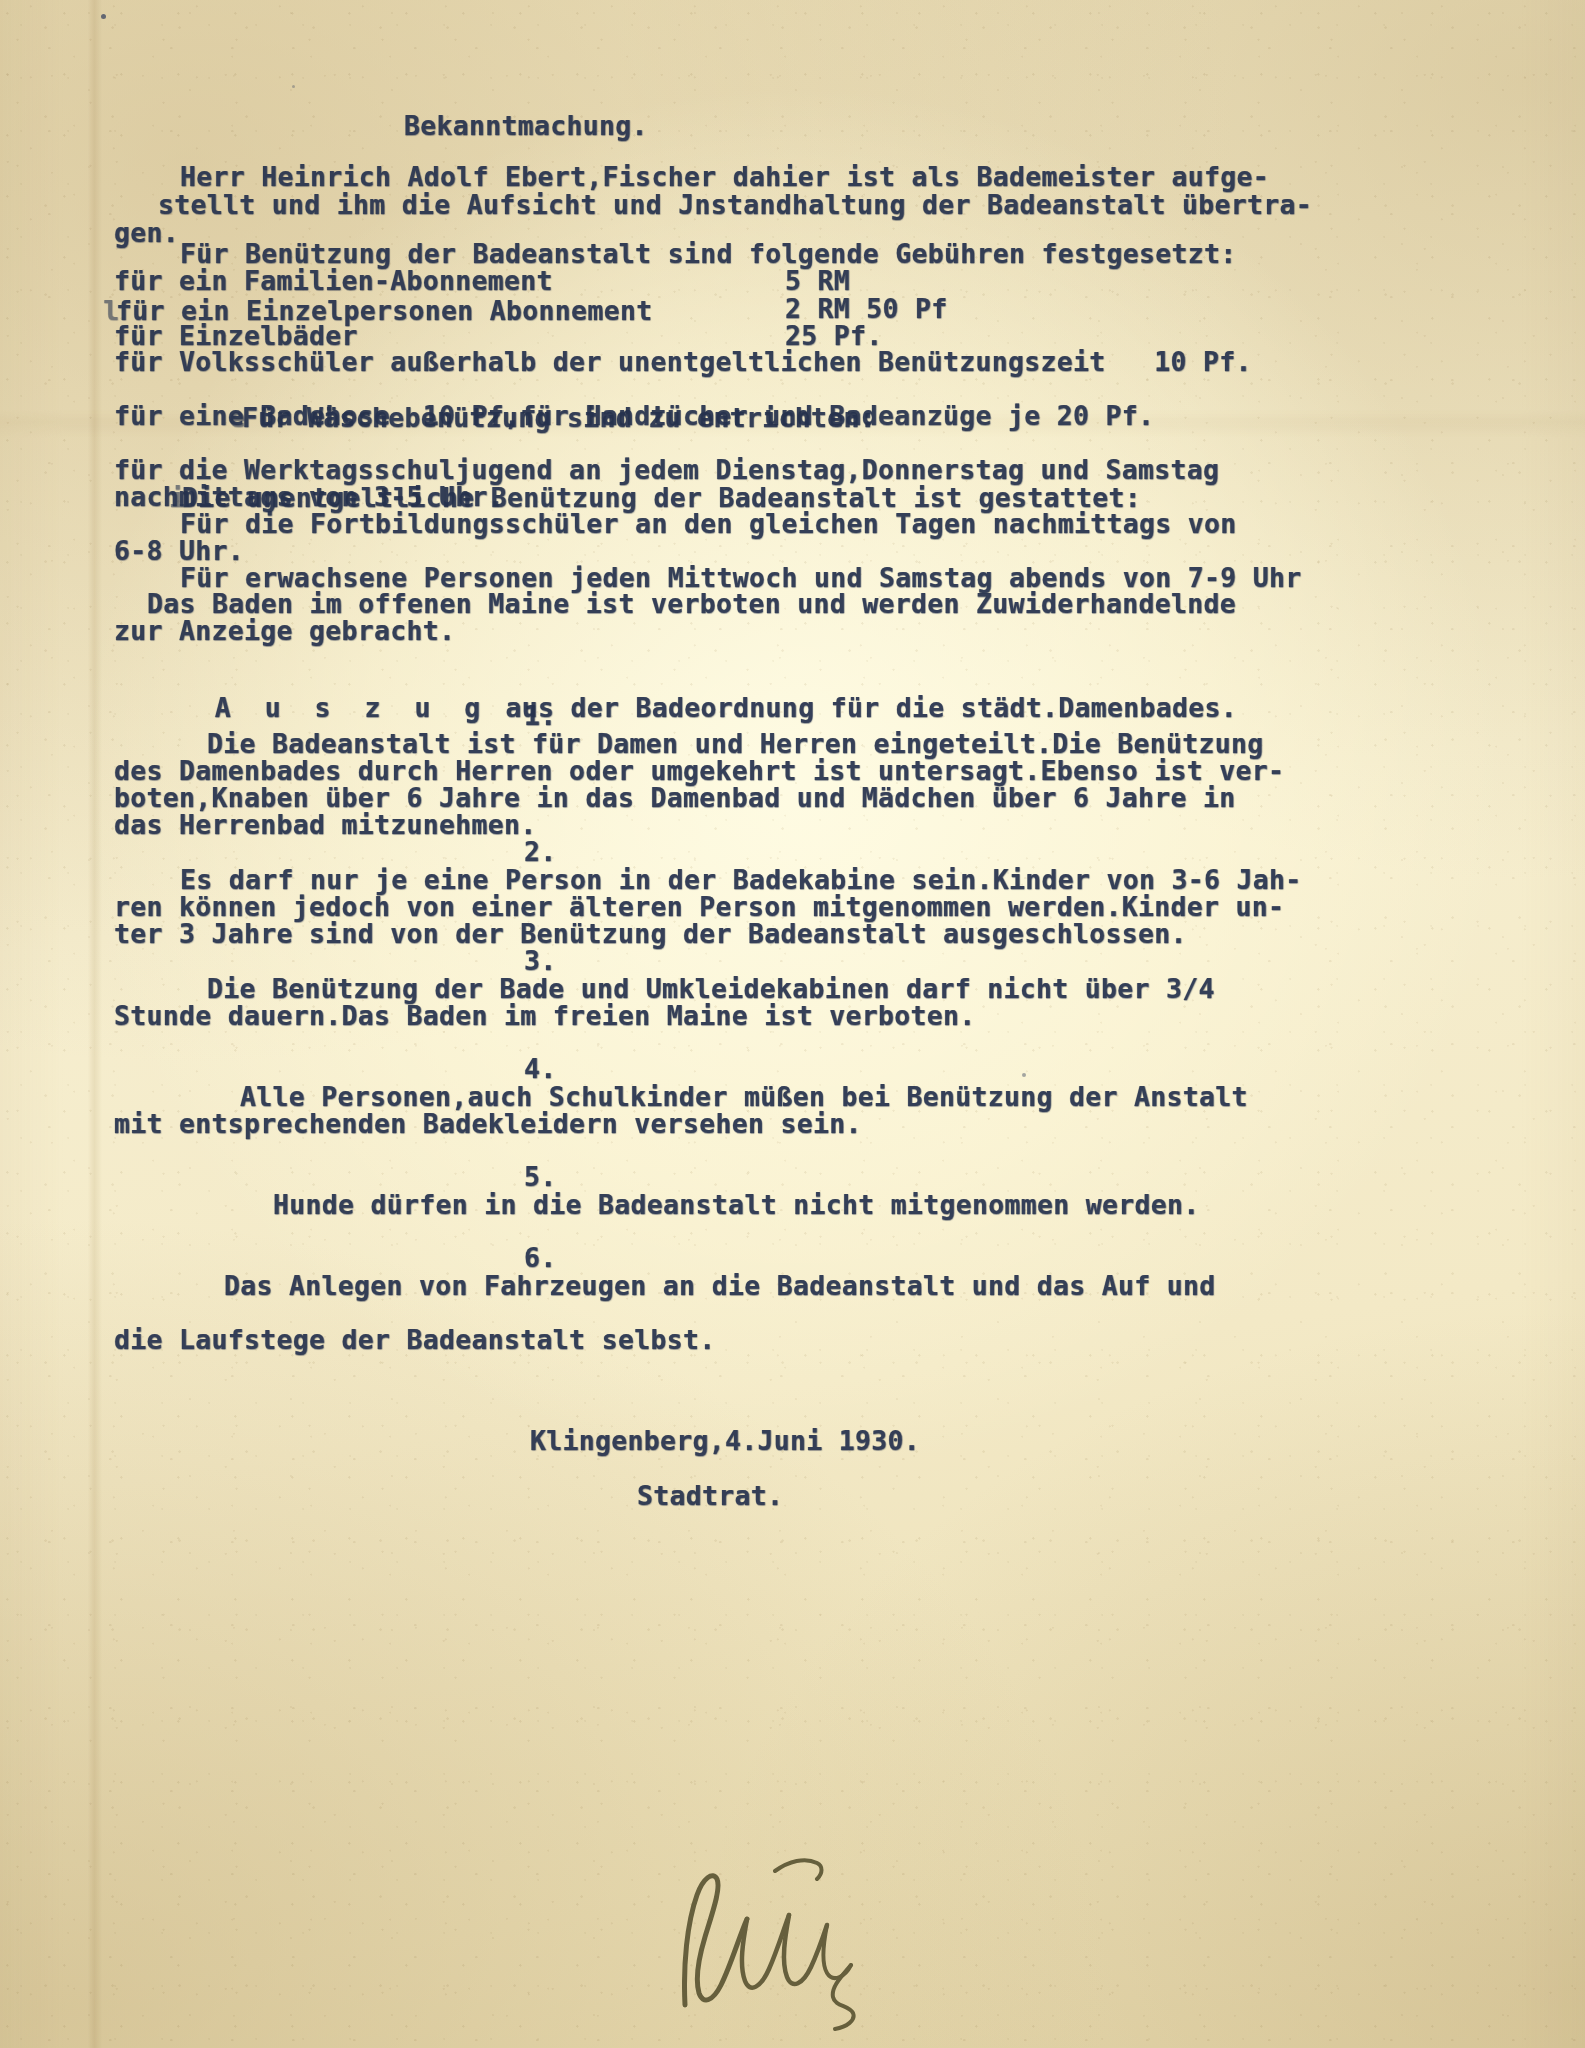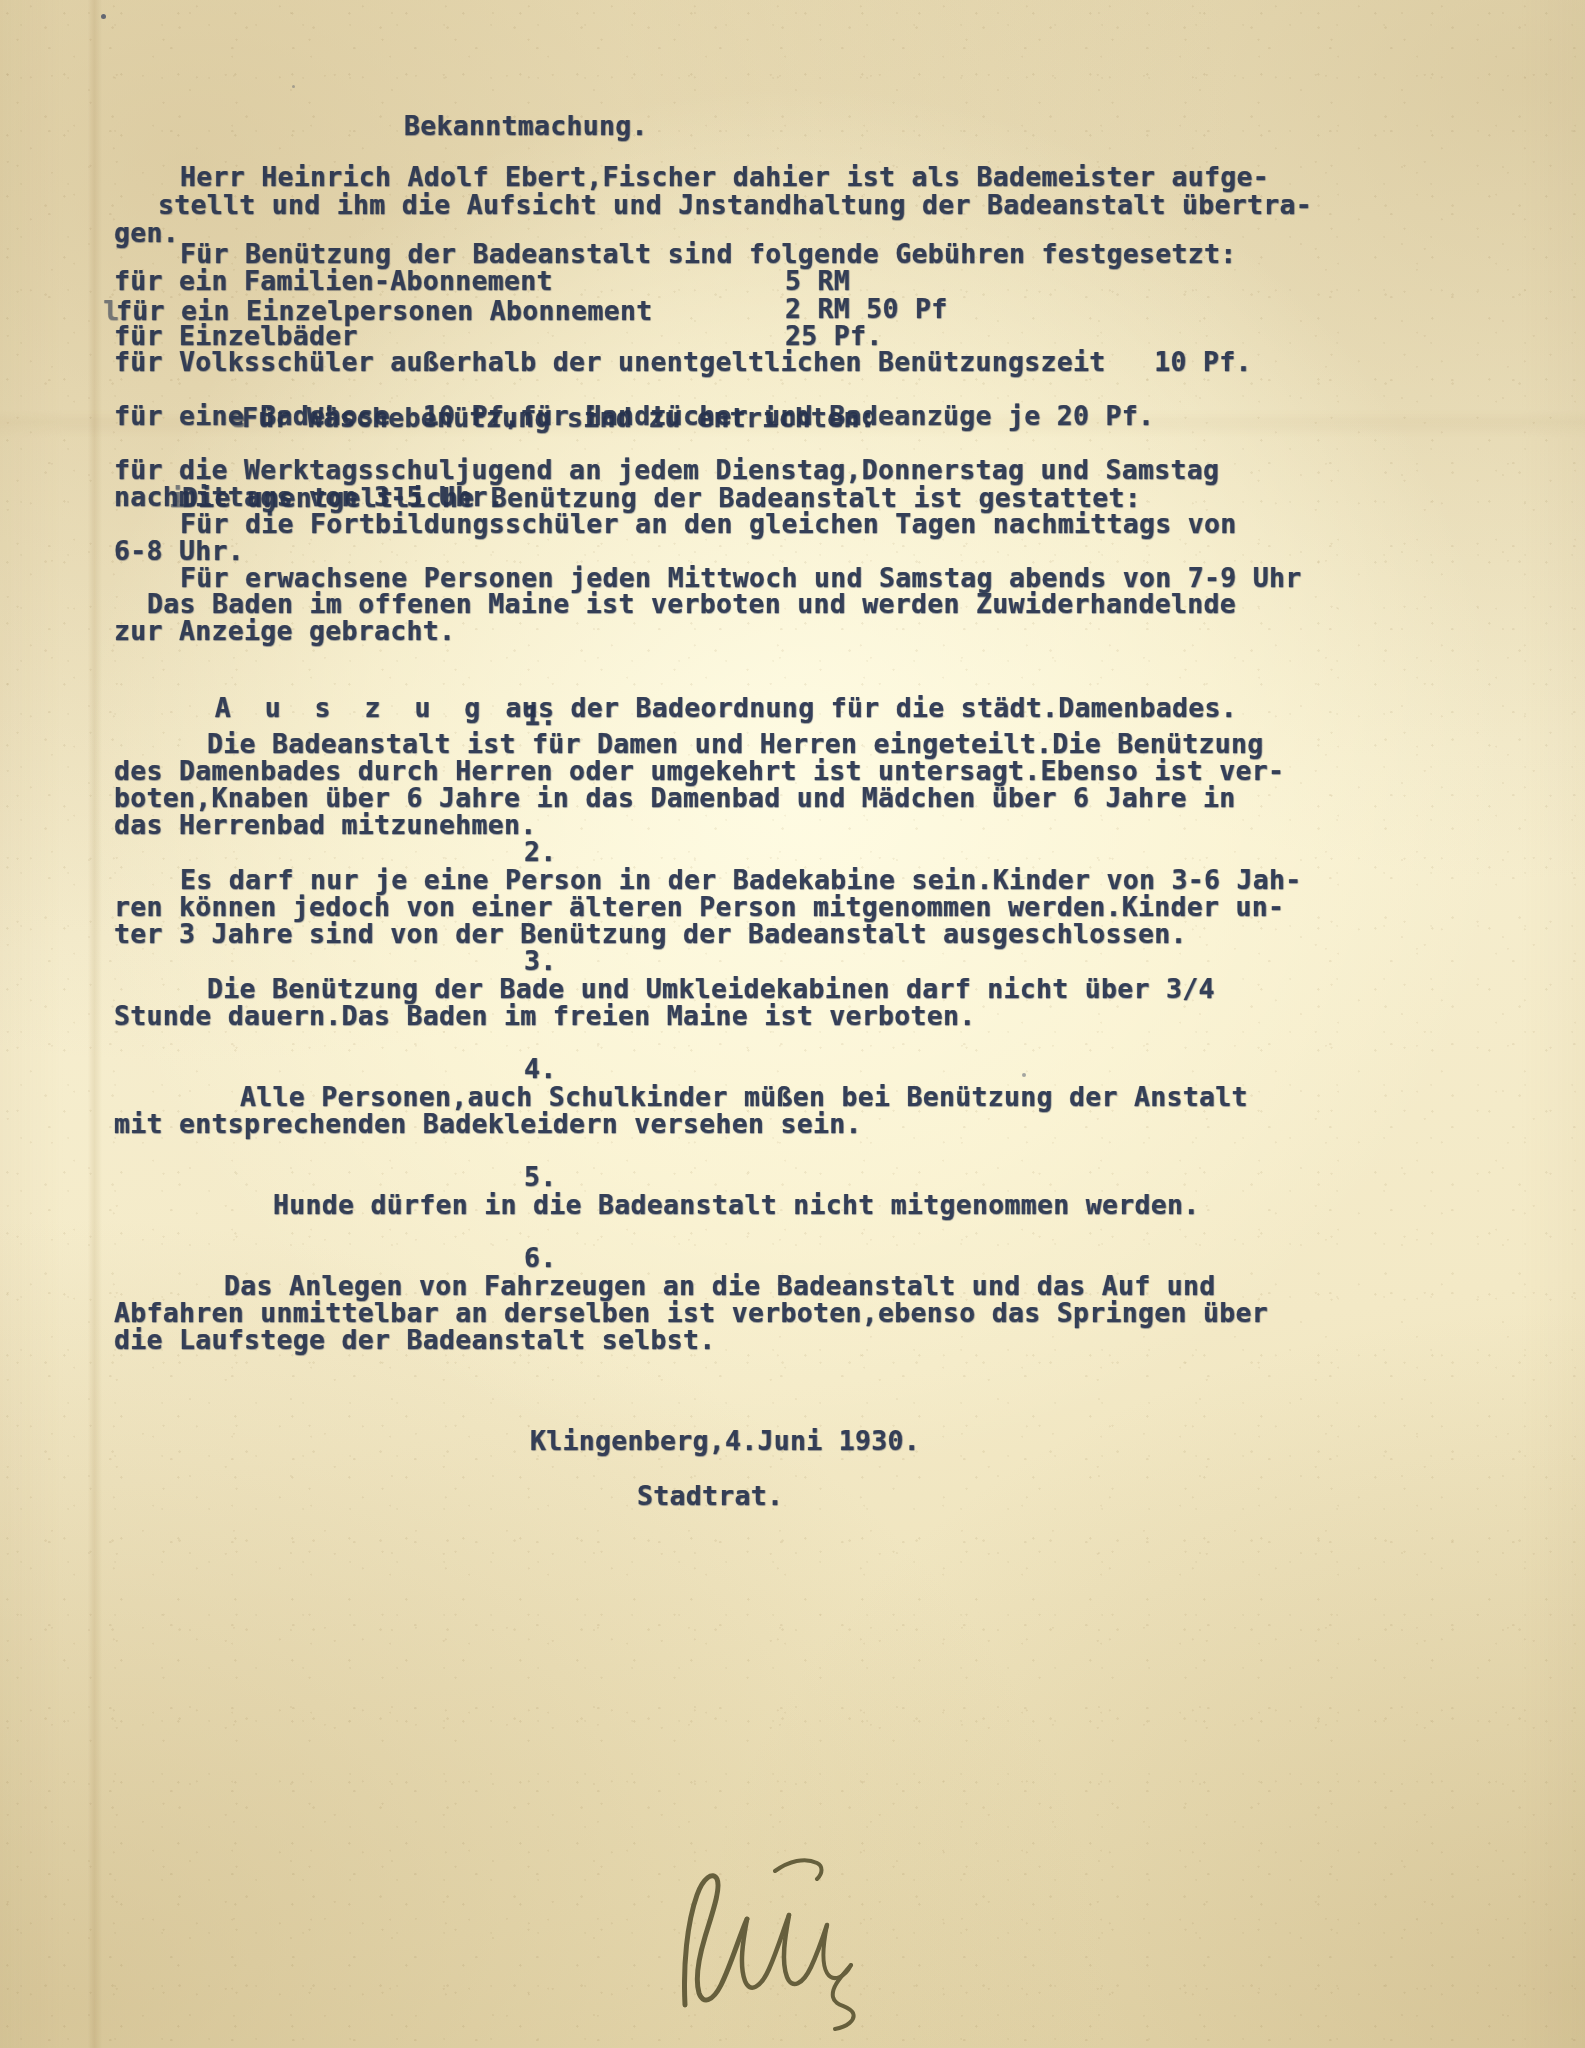--- a/index.html
+++ b/index.html
@@ -157,21 +157,20 @@
 
     <div class="tw" style="left:524px;top:1056px;">4.</div>
     <div class="tw" style="left:240px;top:1084px;">Alle Personen,auch Schulkinder müßen bei Benützung der Anstalt</div>
     <div class="tw" style="left:114px;top:1111px;">mit entsprechenden Badekleidern versehen sein.</div>
 
     <div class="tw" style="left:524px;top:1164px;">5.</div>
     <div class="tw" style="left:273px;top:1192px;">Hunde dürfen in die Badeanstalt nicht mitgenommen werden.</div>
 
     <div class="tw" style="left:524px;top:1245px;">6.</div>
     <div class="tw" style="left:224px;top:1273px;">Das Anlegen von Fahrzeugen an die Badeanstalt und das Auf und</div>
-    <div class="tw" style="left:114px;top:1300px;">Abfahren unmittelbar an derselben ist verboten,ebenso das Springen über</div>
     <div class="tw" style="left:114px;top:1327px;">die Laufstege der Badeanstalt selbst.</div>
 
     <div class="tw" style="left:530px;top:1428px;">Klingenberg,4.Juni 1930.</div>
     <div class="tw" style="left:637px;top:1483px;">Stadtrat.</div>
   </div>
 
   <svg id="sig" viewBox="0 0 230 190" fill="none" xmlns="http://www.w3.org/2000/svg">
     <g stroke="#5c5634" stroke-linecap="round" stroke-linejoin="round" fill="none" opacity="0.92">
       <path d="M30 160 C 28 120, 32 78, 42 50 C 48 33, 58 26, 62 34 C 66 43, 58 66, 50 92 C 44 112, 40 134, 44 148 C 48 160, 58 156, 66 140 C 76 120, 84 92, 92 74" stroke-width="5"></path>
       <path d="M92 74 C 88 96, 84 120, 90 136 C 95 149, 106 142, 114 124 C 122 106, 128 86, 134 70" stroke-width="4.5"></path>

